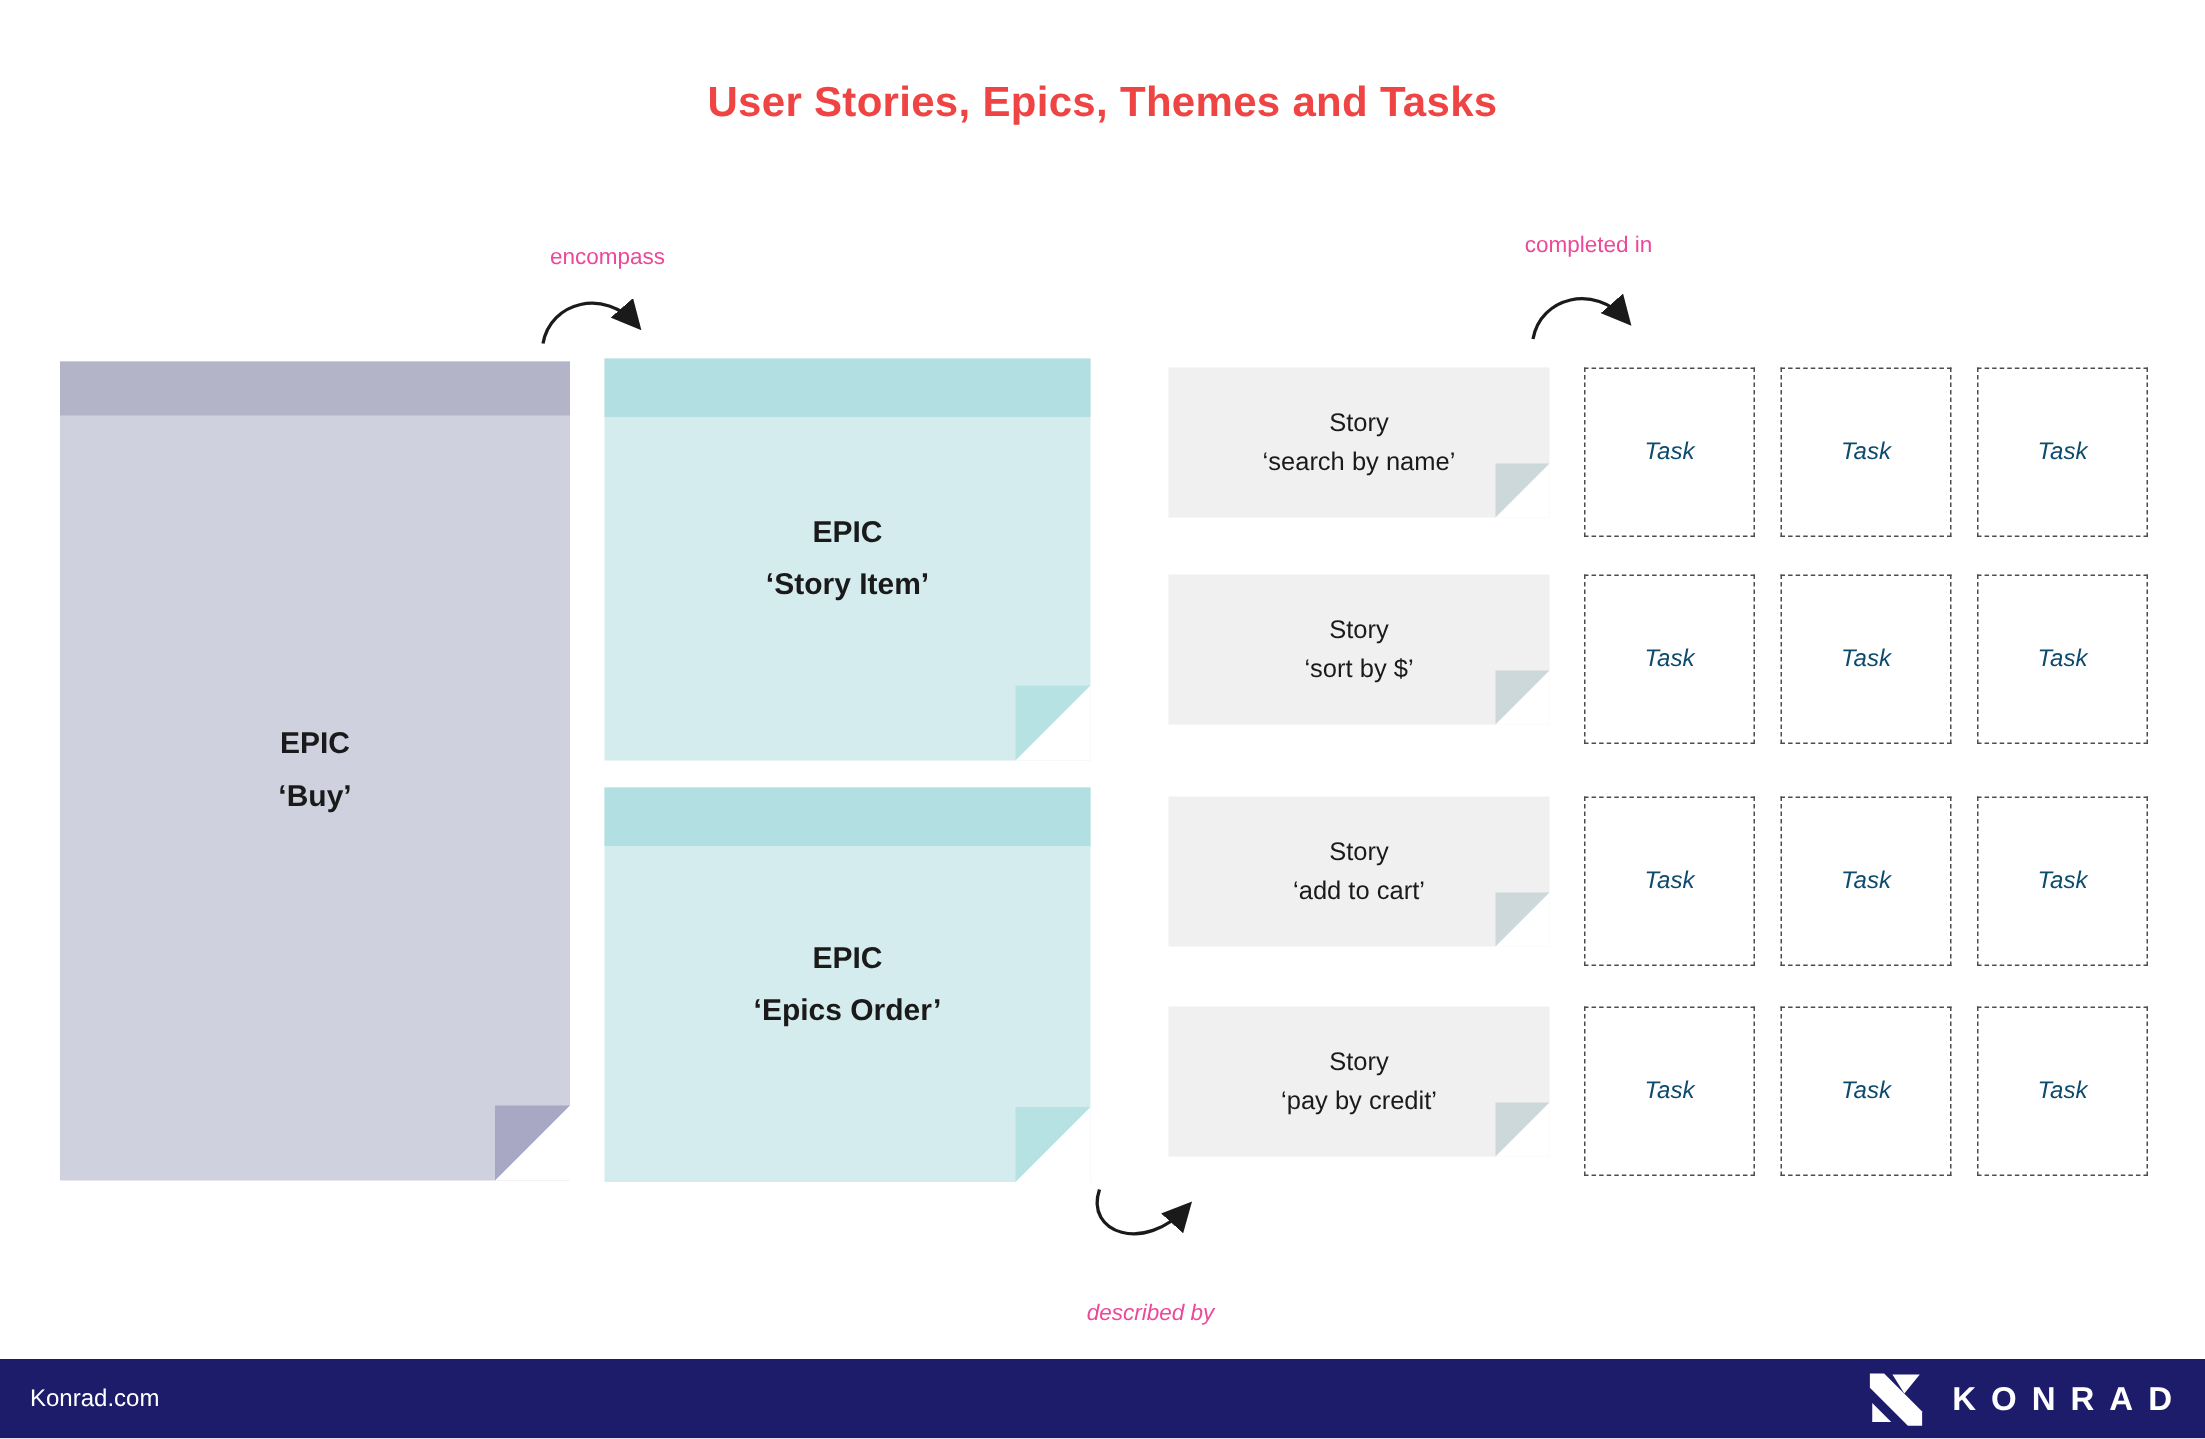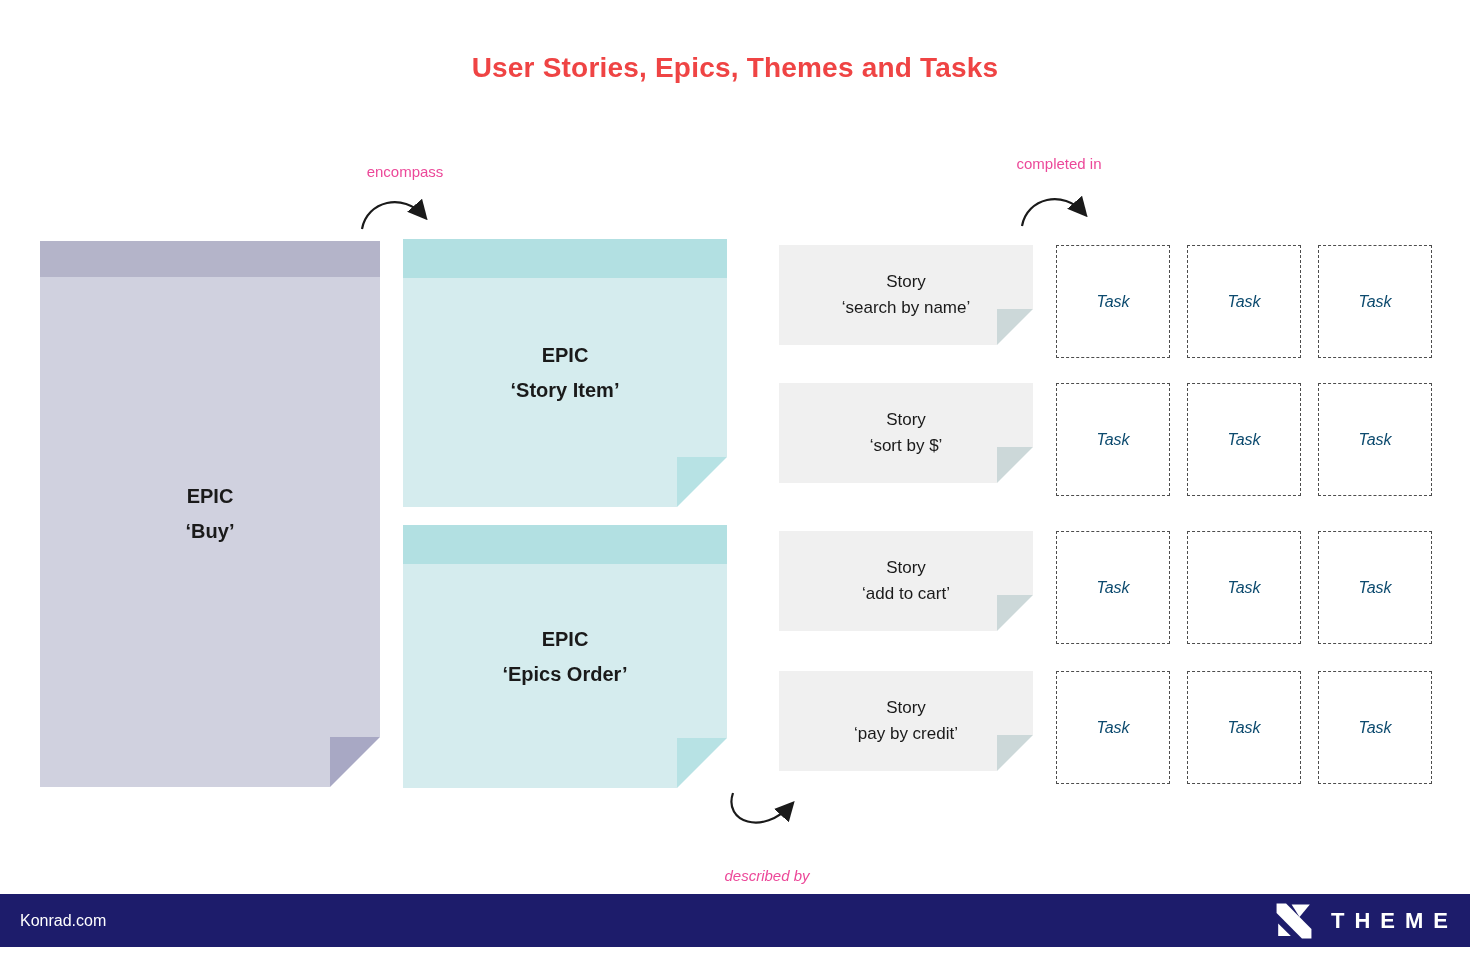--- a/index.html
+++ b/index.html
@@ -51,21 +51,21 @@
   .task{
     position:absolute;width:114px;height:113px;background:#fff;
     border:1.6px dashed var(--task-border,#4d4d4d);box-sizing:border-box;
     display:flex;align-items:center;justify-content:center;
     font-size:16px;font-style:italic;color:#0c4a6e;
   }
   .task.r1{top:245px;} .task.r2{top:383px;} .task.r3{top:531px;} .task.r4{top:671px;}
   .task.c1{left:1056px;} .task.c2{left:1187px;} .task.c3{left:1318px;}
 
   .footer{
-    position:absolute;left:0;bottom:12px;width:100%;height:53px;background:var(--footer-bg,#1d1c6b);
+    position:absolute;left:0;bottom:0;width:100%;height:53px;background:var(--footer-bg,#1d1c6b);
     display:flex;align-items:center;justify-content:space-between;box-sizing:border-box;
     padding:0 22px 0 20px;color:#fff;
   }
   .footer .site{font-size:16px;color:#fff;}
   .brand{display:flex;align-items:center;gap:18px;}
   .brand .name{font-size:22px;font-weight:700;letter-spacing:10px;color:#fff;margin-right:-10px;}
 </style>
 </head>
 <body>
 
@@ -158,17 +158,17 @@
   <div class="task r4 c3">Task</div>
 
   <div class="footer">
     <div class="site">Konrad.com</div>
     <div class="brand">
       <svg width="38" height="38" viewBox="0 0 24 24">
         <polygon points="1,1 7,1 23,17 23,23 17,23 1,7" fill="#ffffff"></polygon>
         <polygon points="10.5,1.5 22,1.5 15.5,9.5" fill="#ffffff"></polygon>
         <polygon points="2,13.5 10,21.5 2,21.5" fill="#ffffff"></polygon>
       </svg>
-      <span class="name">THEME</span>
+      <span class="name">KONRAD</span>
     </div>
   </div>
 
 </div>
 
 </body></html>

